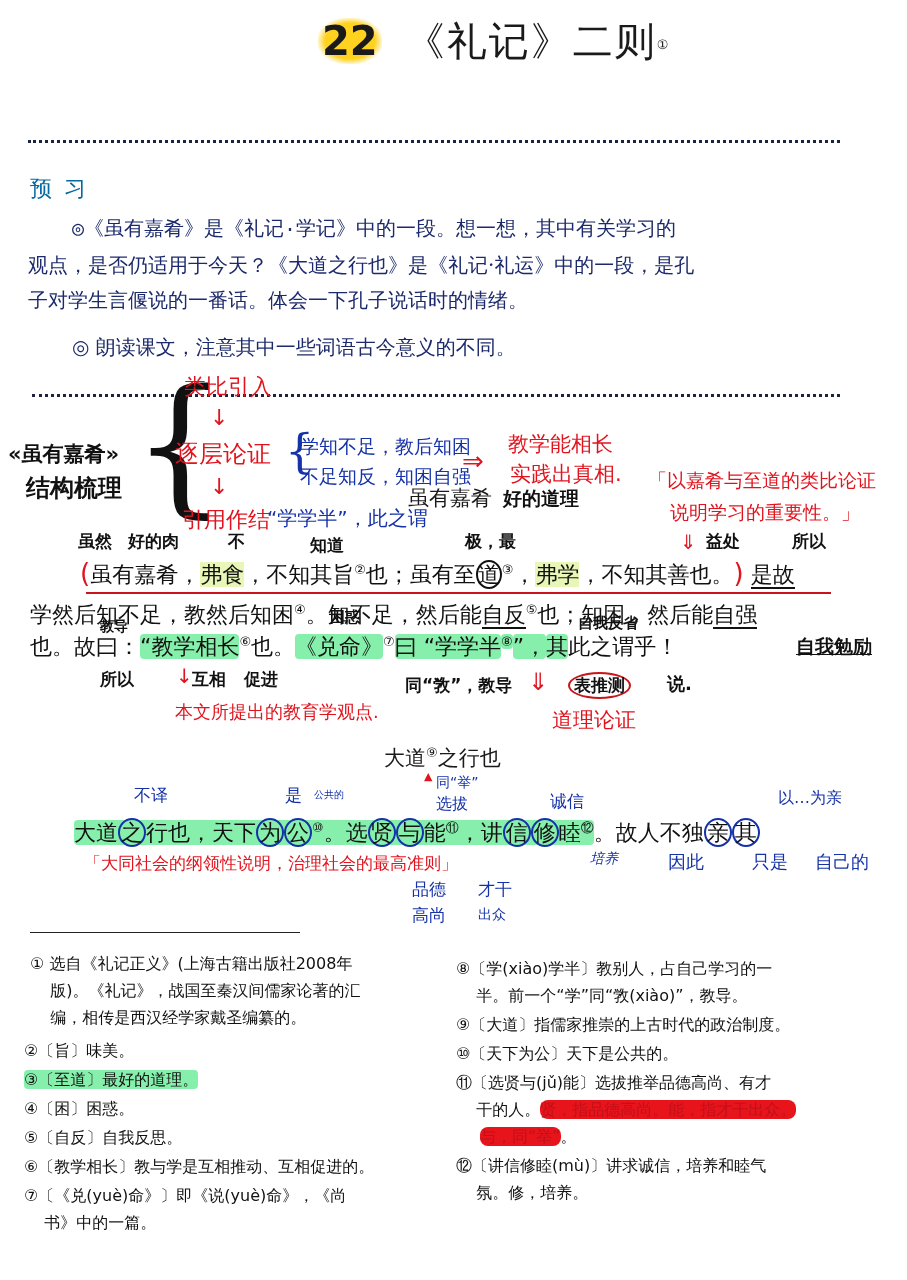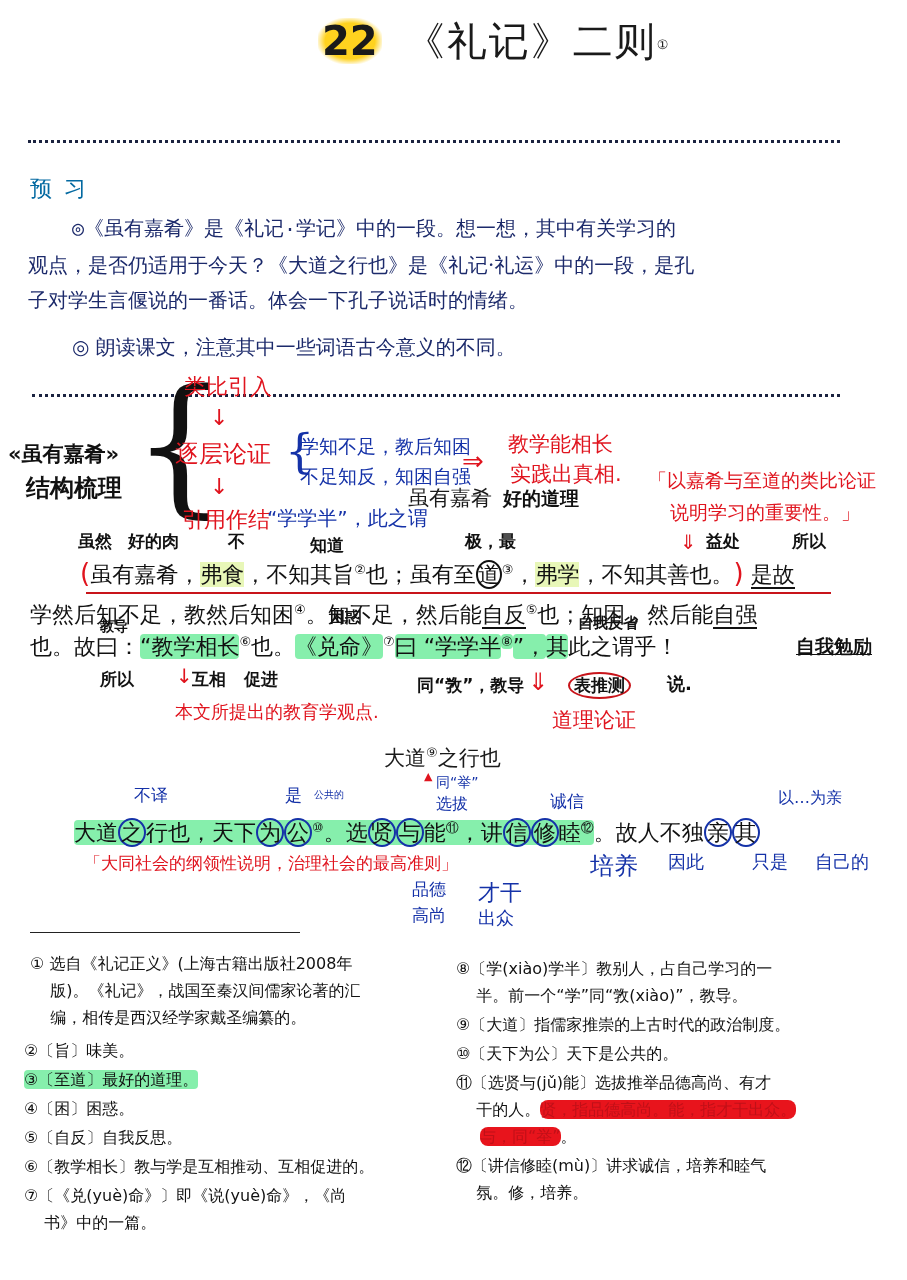--- a/index.html
+++ b/index.html
@@ -94,21 +94,21 @@
 <div class="abs hand-black" style="left:796px;top:634px;font-size:19px;text-decoration:underline;">自我勉励</div>
 
 <div class="abs main-text" style="left:30px;top:632px;">
   <span>也。故曰：</span><span class="hl-yellow">“教学相长</span><span class="sup">⑥</span><span>也。</span><span class="hl-yellow">《兑命》</span><span class="sup">⑦</span><span class="hl-yellow">曰 “学学半</span><span class="sup hl-yellow">⑧</span><span class="hl-yellow">”，</span><span class="hl-yellow">其</span><span>此之谓乎！</span>
 </div>
 
 <div class="abs hand-black" style="left:100px;top:668px;font-size:17px;">所以</div>
 <div class="abs hand-red" style="left:176px;top:664px;font-size:20px;">↓</div>
 <div class="abs hand-black" style="left:192px;top:668px;font-size:17px;">互相</div>
 <div class="abs hand-black" style="left:244px;top:668px;font-size:17px;">促进</div>
-<div class="abs hand-black" style="left:405px;top:674px;font-size:17px;margin-left:12px;">同“敩”，教导</div>
+<div class="abs hand-black" style="left:405px;top:674px;font-size:17px;">同“敩”，教导</div>
 <div class="abs hand-red" style="left:528px;top:668px;font-size:24px;">⇓</div>
 <div class="abs hand-black" style="left:568px;top:672px;font-size:17px;border:2px solid #c8141a;border-radius:50%;padding:0 4px;">表推测</div>
 <div class="abs hand-black" style="left:667px;top:672px;font-size:18px;">说.</div>
 <div class="abs hand-red" style="left:175px;top:700px;font-size:18px;">本文所提出的教育学观点.</div>
 <div class="abs hand-red" style="left:552px;top:706px;font-size:21px;">道理论证</div>
 
 <div class="abs sub-title" style="left:384px;top:744px;">
   <span>大道</span><span class="sup">⑨</span><span>之行也</span>
 </div>
 <div class="abs hand-red" style="left:424px;top:770px;font-size:11px;">▲</div>
@@ -119,28 +119,28 @@
 <div class="abs hand-blue" style="left:436px;top:774px;font-size:14px;">同“举”</div>
 <div class="abs hand-blue" style="left:436px;top:794px;font-size:16px;">选拔</div>
 <div class="abs hand-blue" style="left:550px;top:790px;font-size:17px;">诚信</div>
 <div class="abs hand-blue" style="left:778px;top:788px;font-size:16px;">以…为亲</div>
 
 <div class="abs main-text" style="left:74px;top:818px;">
   <span class="hl-yellow"><span>大道</span><span class="circ">之</span><span>行也，天下</span><span class="circ">为</span><span class="circ">公</span><span class="sup">⑩</span><span>。选</span><span class="circ">贤</span><span class="circ">与</span><span>能</span><span class="sup">⑪</span><span>，讲</span><span class="circ">信</span><span class="circ">修</span><span>睦</span><span class="sup">⑫</span></span><span>。故人不独</span><span class="circ">亲</span><span class="circ">其</span>
 </div>
 
 <div class="abs hand-red" style="left:84px;top:852px;font-size:17px;">「大同社会的纲领性说明，治理社会的最高准则」</div>
-<div class="abs hand-blue" style="left:590px;top:850px;font-size:24px;">培养</div>
+<div class="abs hand-blue" style="left:590px;top:850px;font-size:14px;font-style:italic;">培养</div>
 <div class="abs hand-blue" style="left:668px;top:850px;font-size:18px;">因此</div>
 <div class="abs hand-blue" style="left:752px;top:850px;font-size:18px;">只是</div>
 <div class="abs hand-blue" style="left:815px;top:850px;font-size:18px;">自己的</div>
 <div class="abs hand-blue" style="left:412px;top:878px;font-size:17px;">品德</div>
 <div class="abs hand-blue" style="left:412px;top:904px;font-size:17px;">高尚</div>
-<div class="abs hand-blue" style="left:478px;top:878px;font-size:22px;">才干</div>
-<div class="abs hand-blue" style="left:478px;top:906px;font-size:18px;">出众</div>
+<div class="abs hand-blue" style="left:478px;top:878px;font-size:17px;">才干</div>
+<div class="abs hand-blue" style="left:478px;top:906px;font-size:14px;">出众</div>
 
 <div class="abs" style="left:30px;top:932px;width:270px;border-top:1.5px solid #222;"></div>
 
 <div class="fn" style="left:30px;top:950px;">①  选自《礼记正义》(上海古籍出版社2008年</div>
 <div class="fn" style="left:30px;top:977px;white-space:pre;">    版)。《礼记》，战国至秦汉间儒家论著的汇</div>
 <div class="fn" style="left:30px;top:1004px;white-space:pre;">    编，相传是西汉经学家戴圣编纂的。</div>
 <div class="fn" style="left:24px;top:1037px;">②〔旨〕味美。</div>
 <div class="fn" style="left:24px;top:1066px;"><span class="hl-yellow">③〔至道〕最好的道理。</span></div>
 <div class="fn" style="left:24px;top:1095px;">④〔困〕困惑。</div>
 <div class="fn" style="left:24px;top:1124px;">⑤〔自反〕自我反思。</div>

